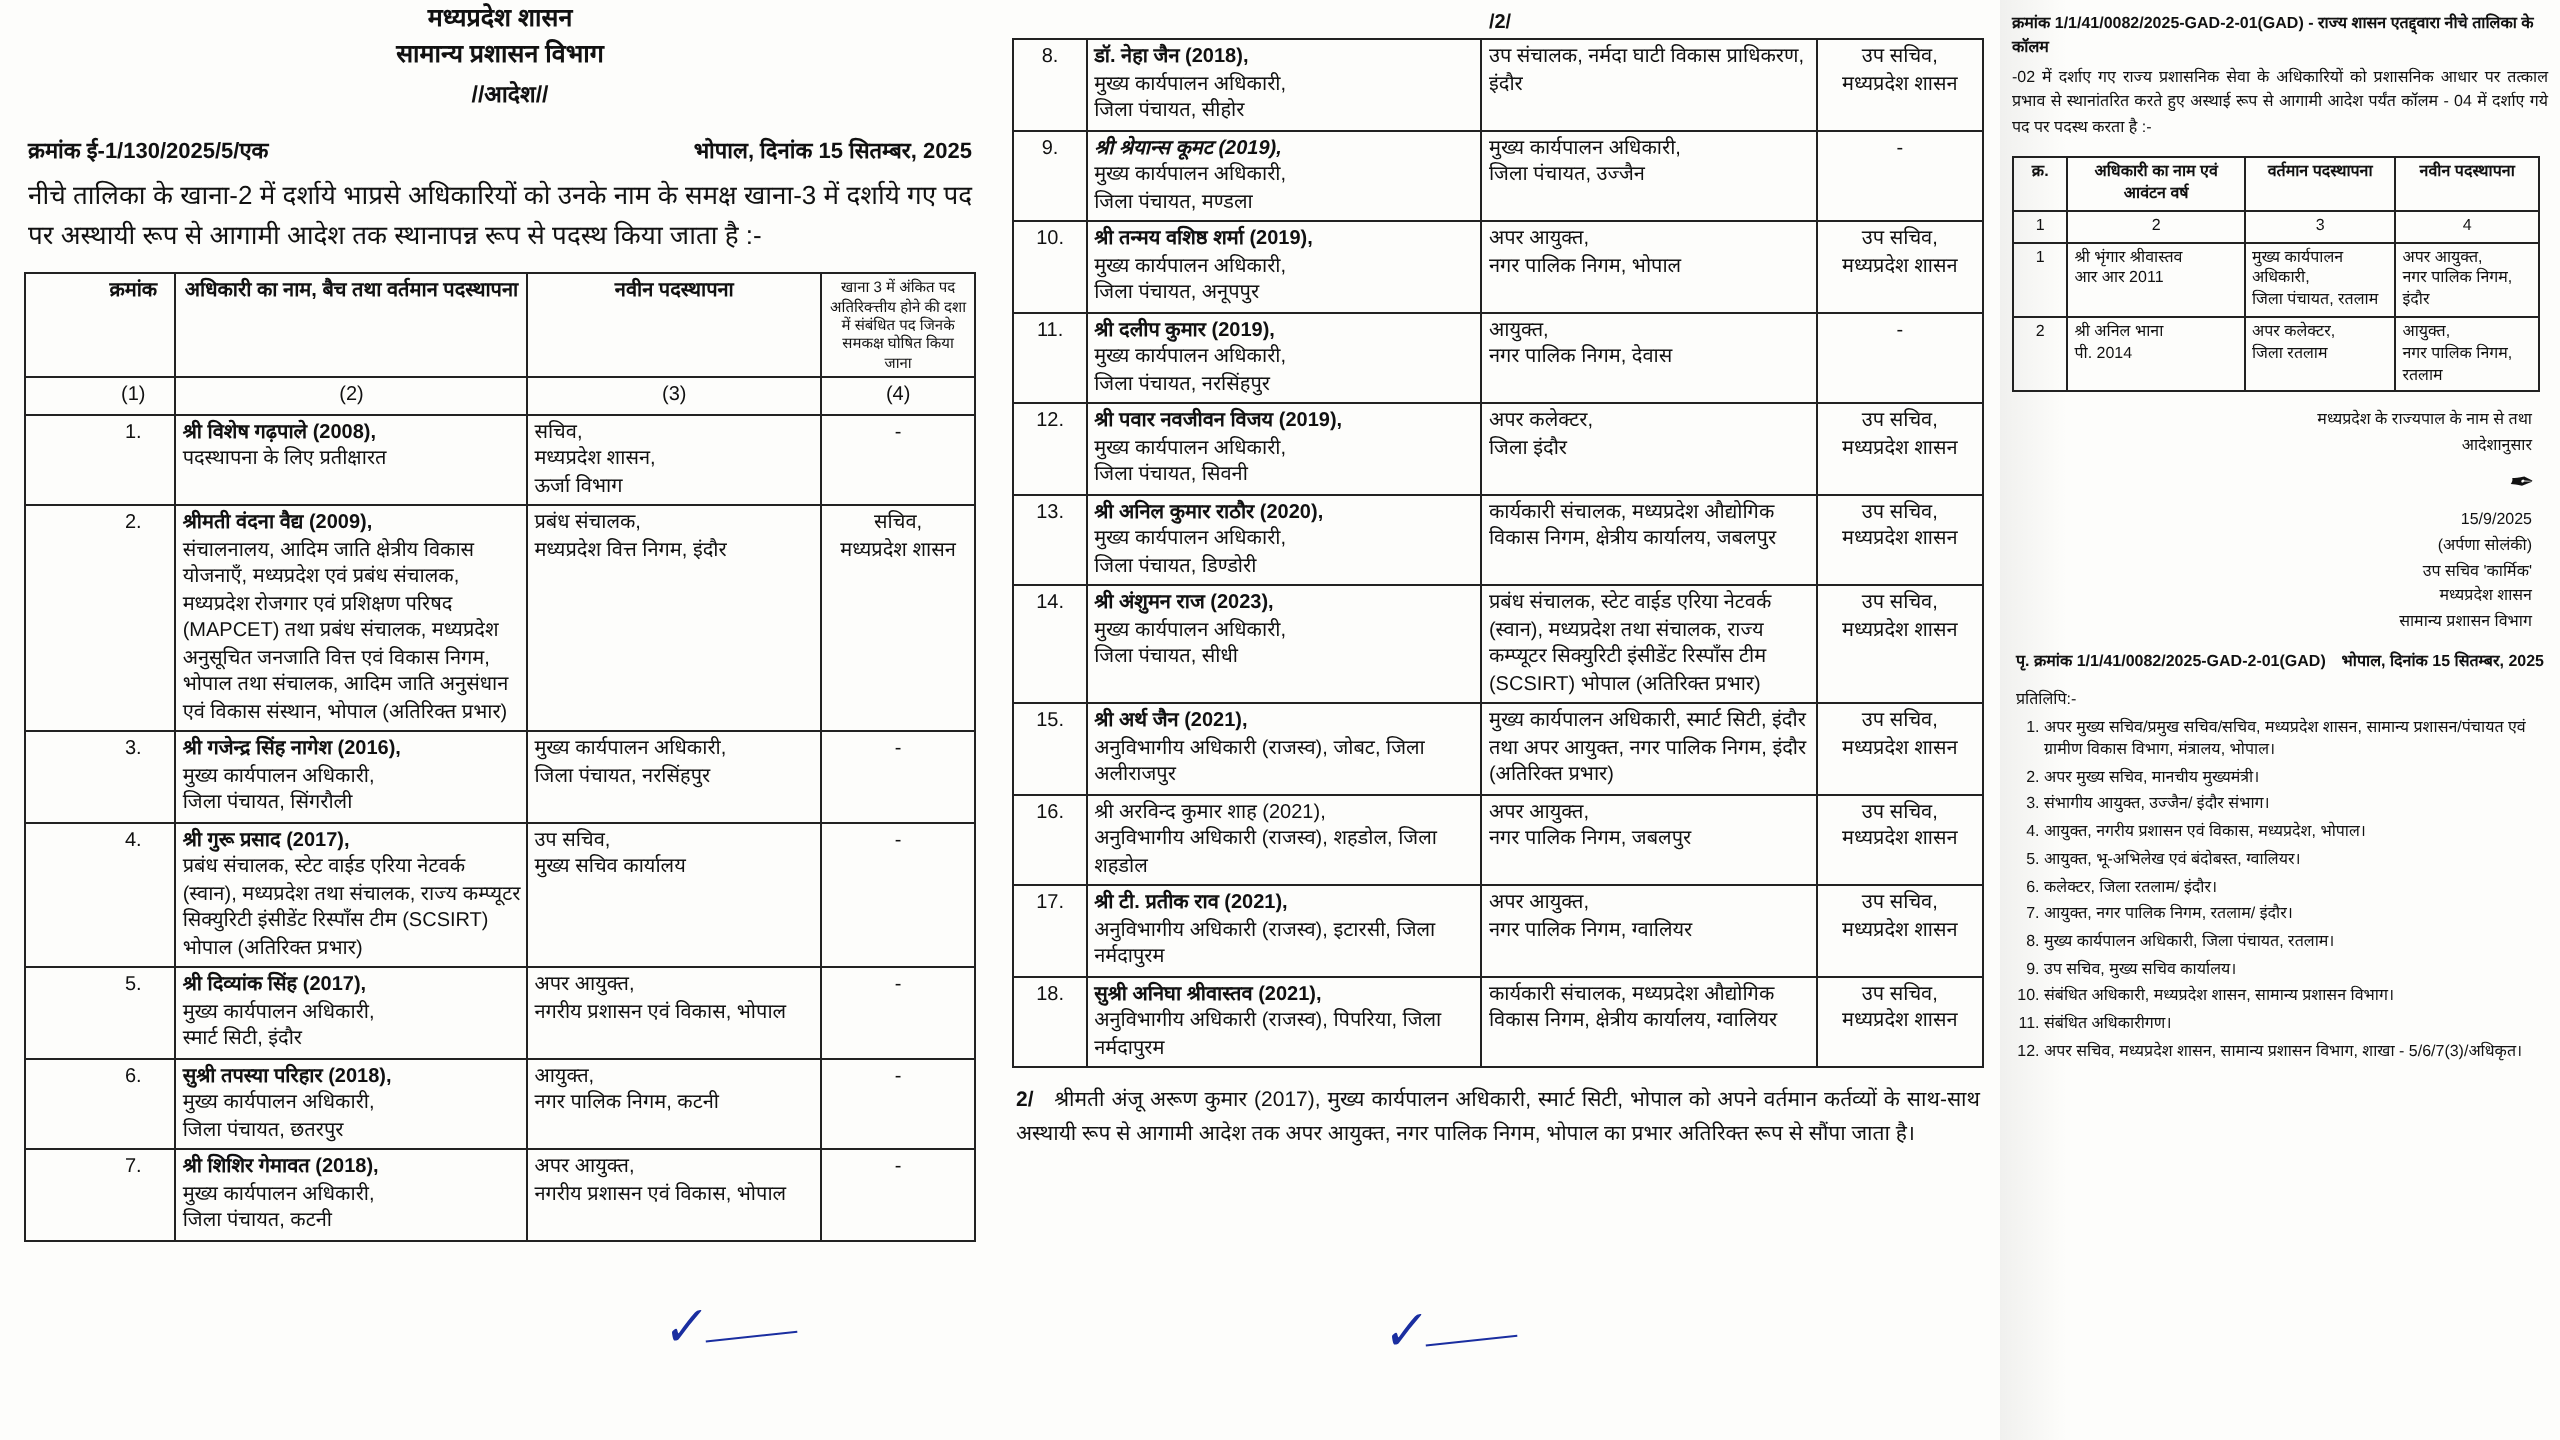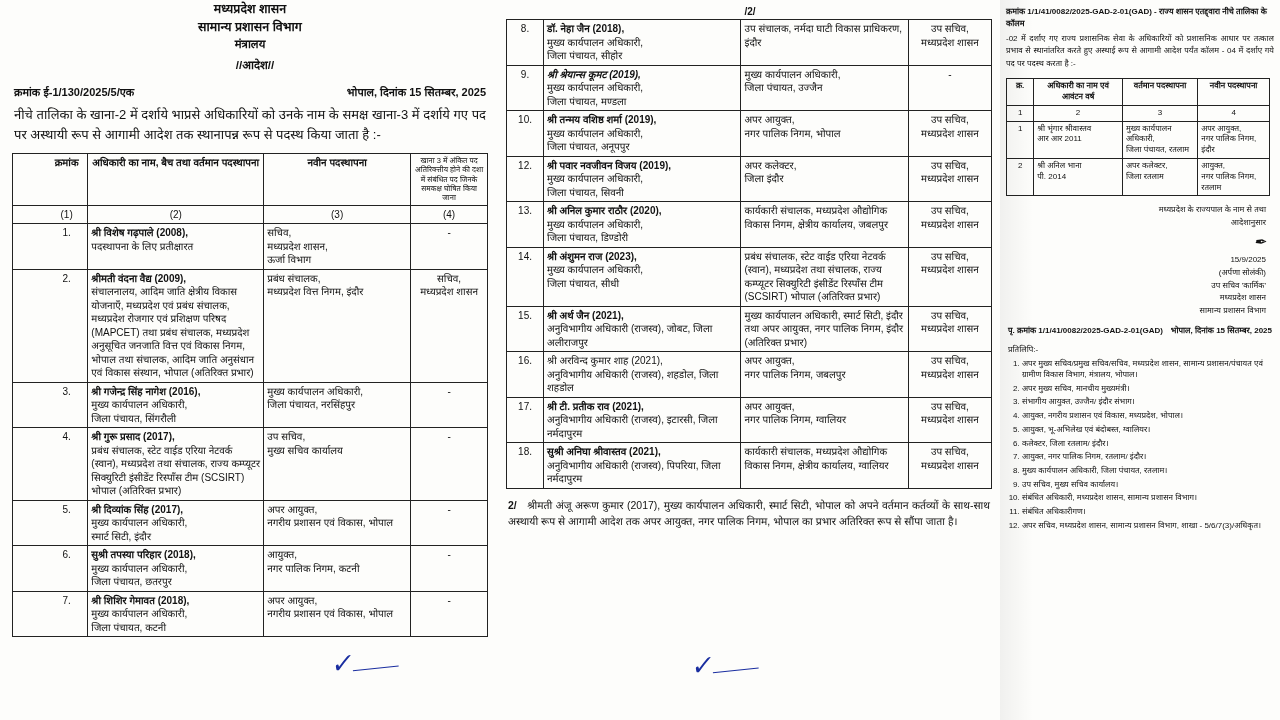--- a/index.html
+++ b/index.html
@@ -73,21 +73,20 @@
 </style>
 </head>
 <body>
 
 <div class="page">
 
   <div class="col col1">
     <div class="hdr">
       <div class="big">मध्यप्रदेश शासन</div>
       <div class="big">सामान्य प्रशासन विभाग</div>
-      <div>मंत्रालय</div>
       <div style="margin-top:4px;margin-left:10px;">//आदेश//</div>
     </div>
 
     <div class="krmk">
       <span>क्रमांक ई-1/130/2025/5/एक</span>
       <span>भोपाल, दिनांक 15 सितम्बर, 2025</span>
     </div>
 
     <div class="intro">नीचे तालिका के खाना-2 में दर्शाये भाप्रसे अधिकारियों को उनके नाम के समक्ष खाना-3 में दर्शाये गए पद पर अस्थायी रूप से आगामी आदेश तक स्थानापन्न रूप से पदस्थ किया जाता है :-</div>
 
@@ -169,20 +168,26 @@
             <td class="d2"><span>मुख्य कार्यपालन अधिकारी,</span><br><span>जिला पंचायत, उज्जैन</span></td>
             <td class="d3"><span>-</span></td>
           </tr>
           <tr>
             <td class="d0"><span>10.</span></td>
             <td class="d1"><span style="font-weight: bold;">श्री तन्मय वशिष्ठ शर्मा (2019),</span><br><span>मुख्य कार्यपालन अधिकारी,</span><br><span>जिला पंचायत, अनूपपुर</span></td>
             <td class="d2"><span>अपर आयुक्त,</span><br><span>नगर पालिक निगम, भोपाल</span></td>
             <td class="d3"><span>उप सचिव,</span><br><span>मध्यप्रदेश शासन</span></td>
           </tr>
           <tr>
+            <td class="d0"><span>11.</span></td>
+            <td class="d1"><span style="font-weight: bold;">श्री दलीप कुमार (2019),</span><br><span>मुख्य कार्यपालन अधिकारी,</span><br><span>जिला पंचायत, नरसिंहपुर</span></td>
+            <td class="d2"><span>आयुक्त,</span><br><span>नगर पालिक निगम, देवास</span></td>
+            <td class="d3"><span>-</span></td>
+          </tr>
+          <tr>
             <td class="d0"><span>12.</span></td>
             <td class="d1"><span style="font-weight: bold;">श्री पवार नवजीवन विजय (2019),</span><br><span>मुख्य कार्यपालन अधिकारी,</span><br><span>जिला पंचायत, सिवनी</span></td>
             <td class="d2"><span>अपर कलेक्टर,</span><br><span>जिला इंदौर</span></td>
             <td class="d3"><span>उप सचिव,</span><br><span>मध्यप्रदेश शासन</span></td>
           </tr>
           <tr>
             <td class="d0"><span>13.</span></td>
             <td class="d1"><span style="font-weight: bold;">श्री अनिल कुमार राठौर (2020),</span><br><span>मुख्य कार्यपालन अधिकारी,</span><br><span>जिला पंचायत, डिण्डोरी</span></td>
             <td class="d2"><span>कार्यकारी संचालक, मध्यप्रदेश औद्योगिक विकास निगम, क्षेत्रीय कार्यालय, जबलपुर</span></td>
             <td class="d3"><span>उप सचिव,</span><br><span>मध्यप्रदेश शासन</span></td>

